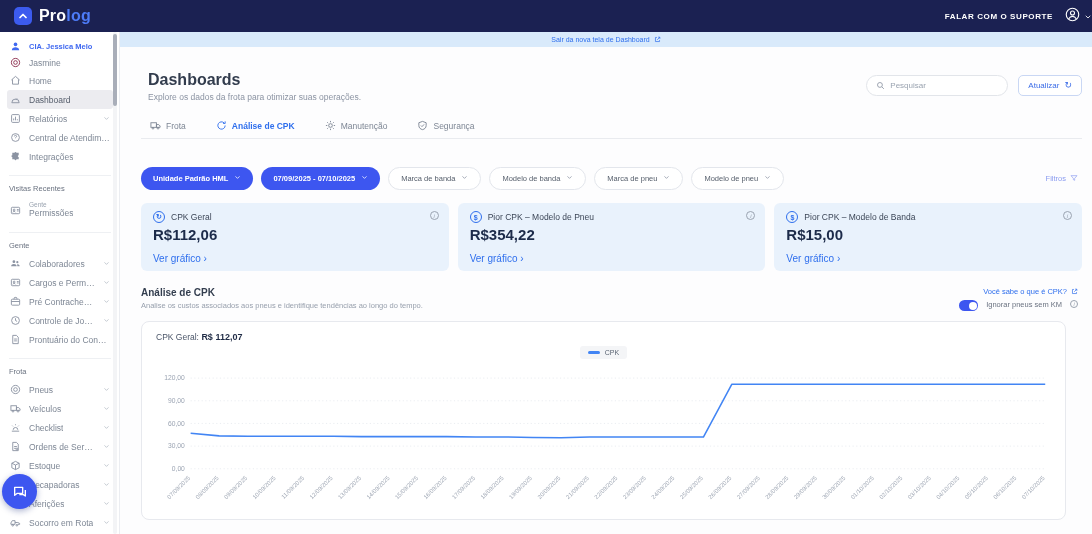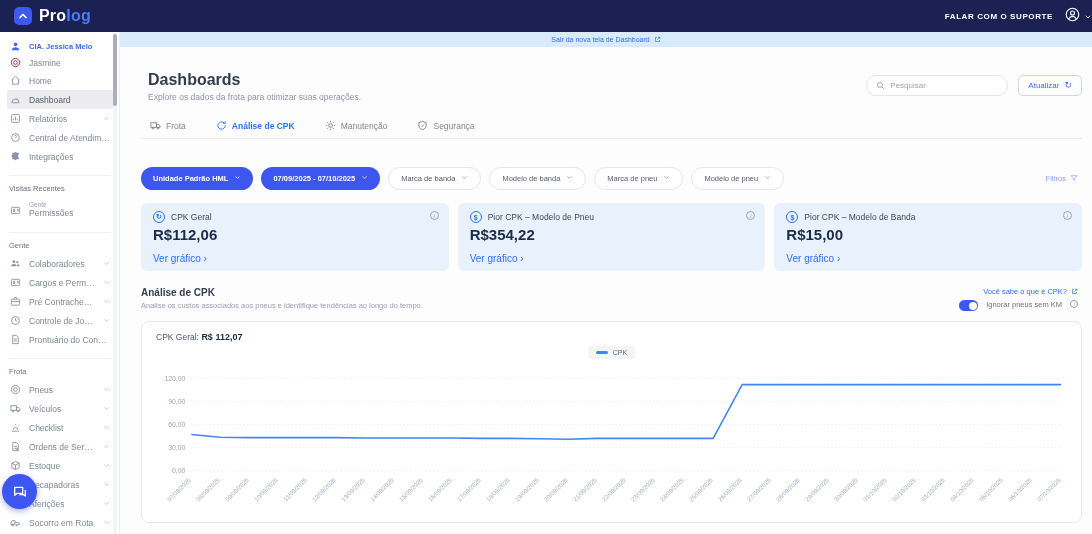--- a/index.html
+++ b/index.html
@@ -113,21 +113,21 @@
   .sec-right{ display:flex; flex-direction:column; align-items:flex-end; gap:4px; margin-right:4px;}
   .help-link{ display:flex; align-items:center; gap:4px; color:#2f6fed; font-size:7.5px; cursor:pointer;}
   .help-link svg{ width:7px; height:7px;}
   .toggle-row{ display:flex; gap:8px; font-size:7.5px; color:#6a7280;}
   .toggle{ width:19px; height:11px; border-radius:6px; background:#3d56f0; position:relative; cursor:pointer;}
   .toggle .knob{ position:absolute; top:1.5px; right:1.5px; width:8px; height:8px; border-radius:50%; background:#fff;}
   .mini-info{ width:8px; height:8px; border:1px solid #9aa3b0; border-radius:50%; color:#9aa3b0;
               font-size:5.5px; display:flex; align-items:center; justify-content:center; font-style:italic;}
 
   
-  .chart-card{ margin-top:10px; margin-right:0; border:1px solid #e7e9ee; border-radius:8px;
+  .chart-card{ margin-top:10px; margin-right:16px; border:1px solid #e7e9ee; border-radius:8px;
                background:#fff; padding:10px 14px 6px 14px;}
   .chart-title{ font-size:8.5px; color:#4a5568;}
   .chart-title b{ color:#1f2b45; font-size:9px;}
   .legend-row{ display:flex; justify-content:center; margin-top:4px;}
   .legend{ display:flex; align-items:center; gap:5px; background:#f4f5f7; border-radius:3px;
            padding:3px 8px; font-size:7px; color:#5a6472;}
   .legend .dash{ width:12px; height:2.5px; border-radius:2px; background:#4285f4;}
   .plot{ width:100%; display:block; margin-top:2px;}
 
   

